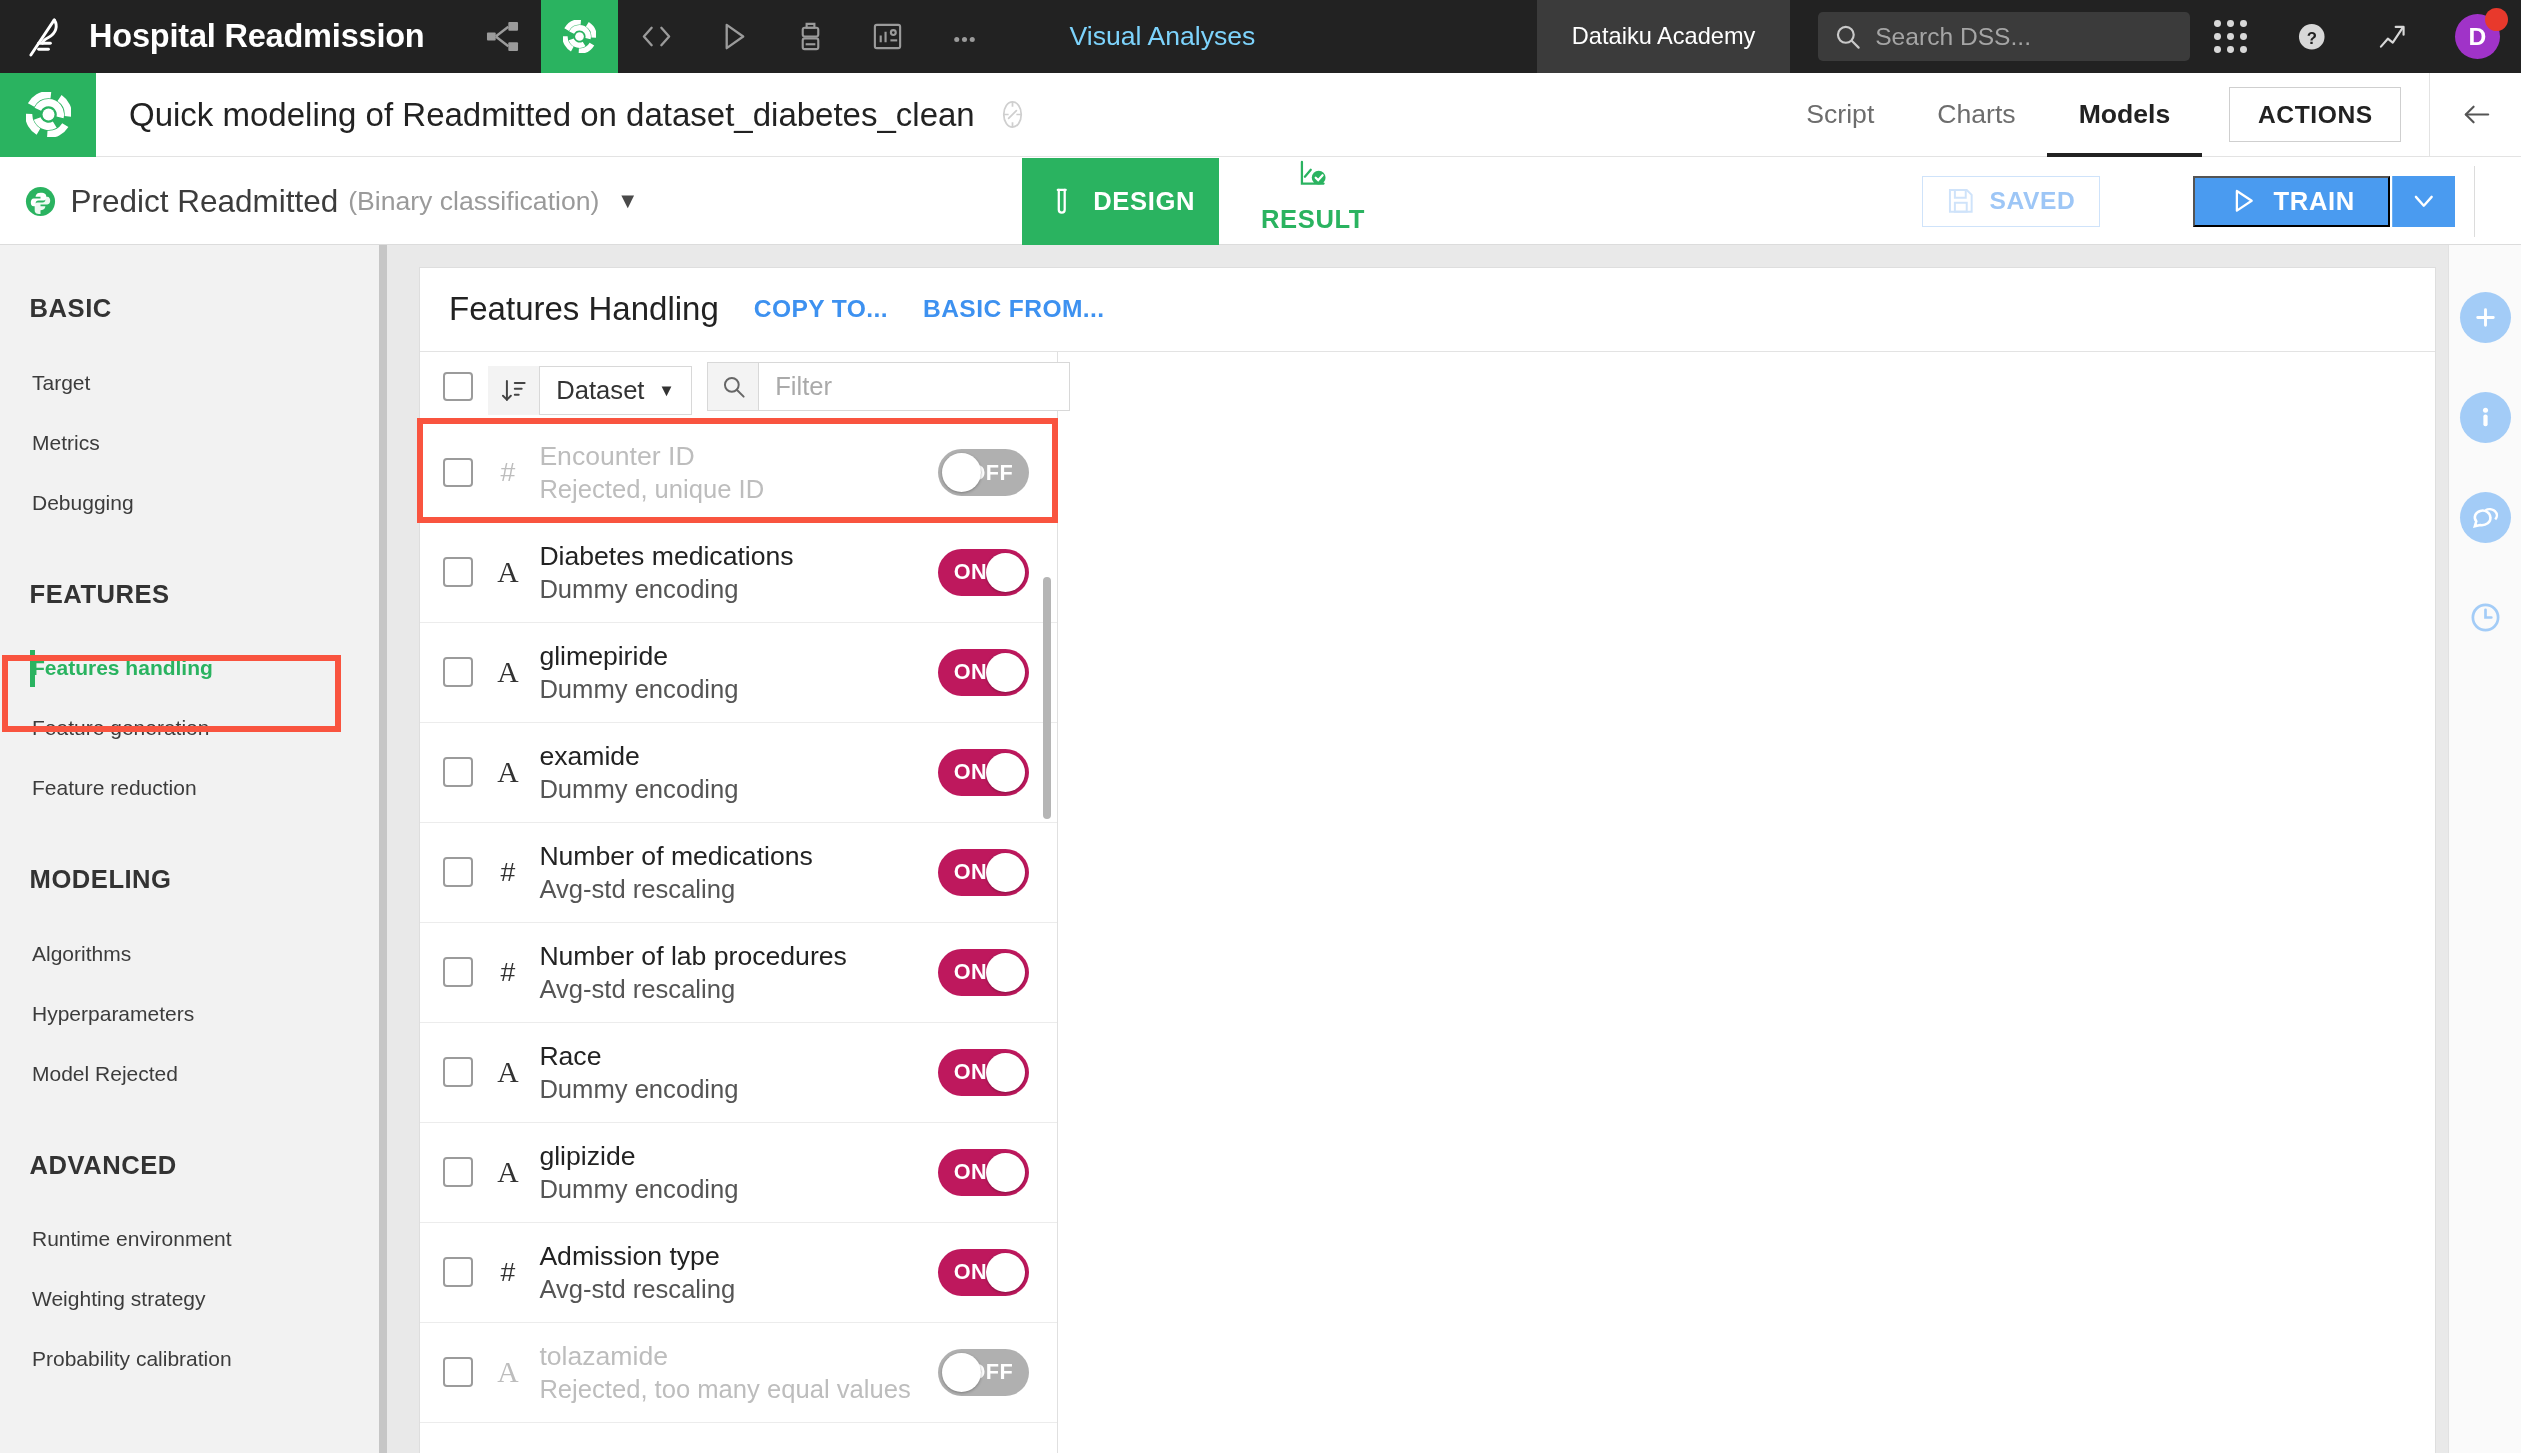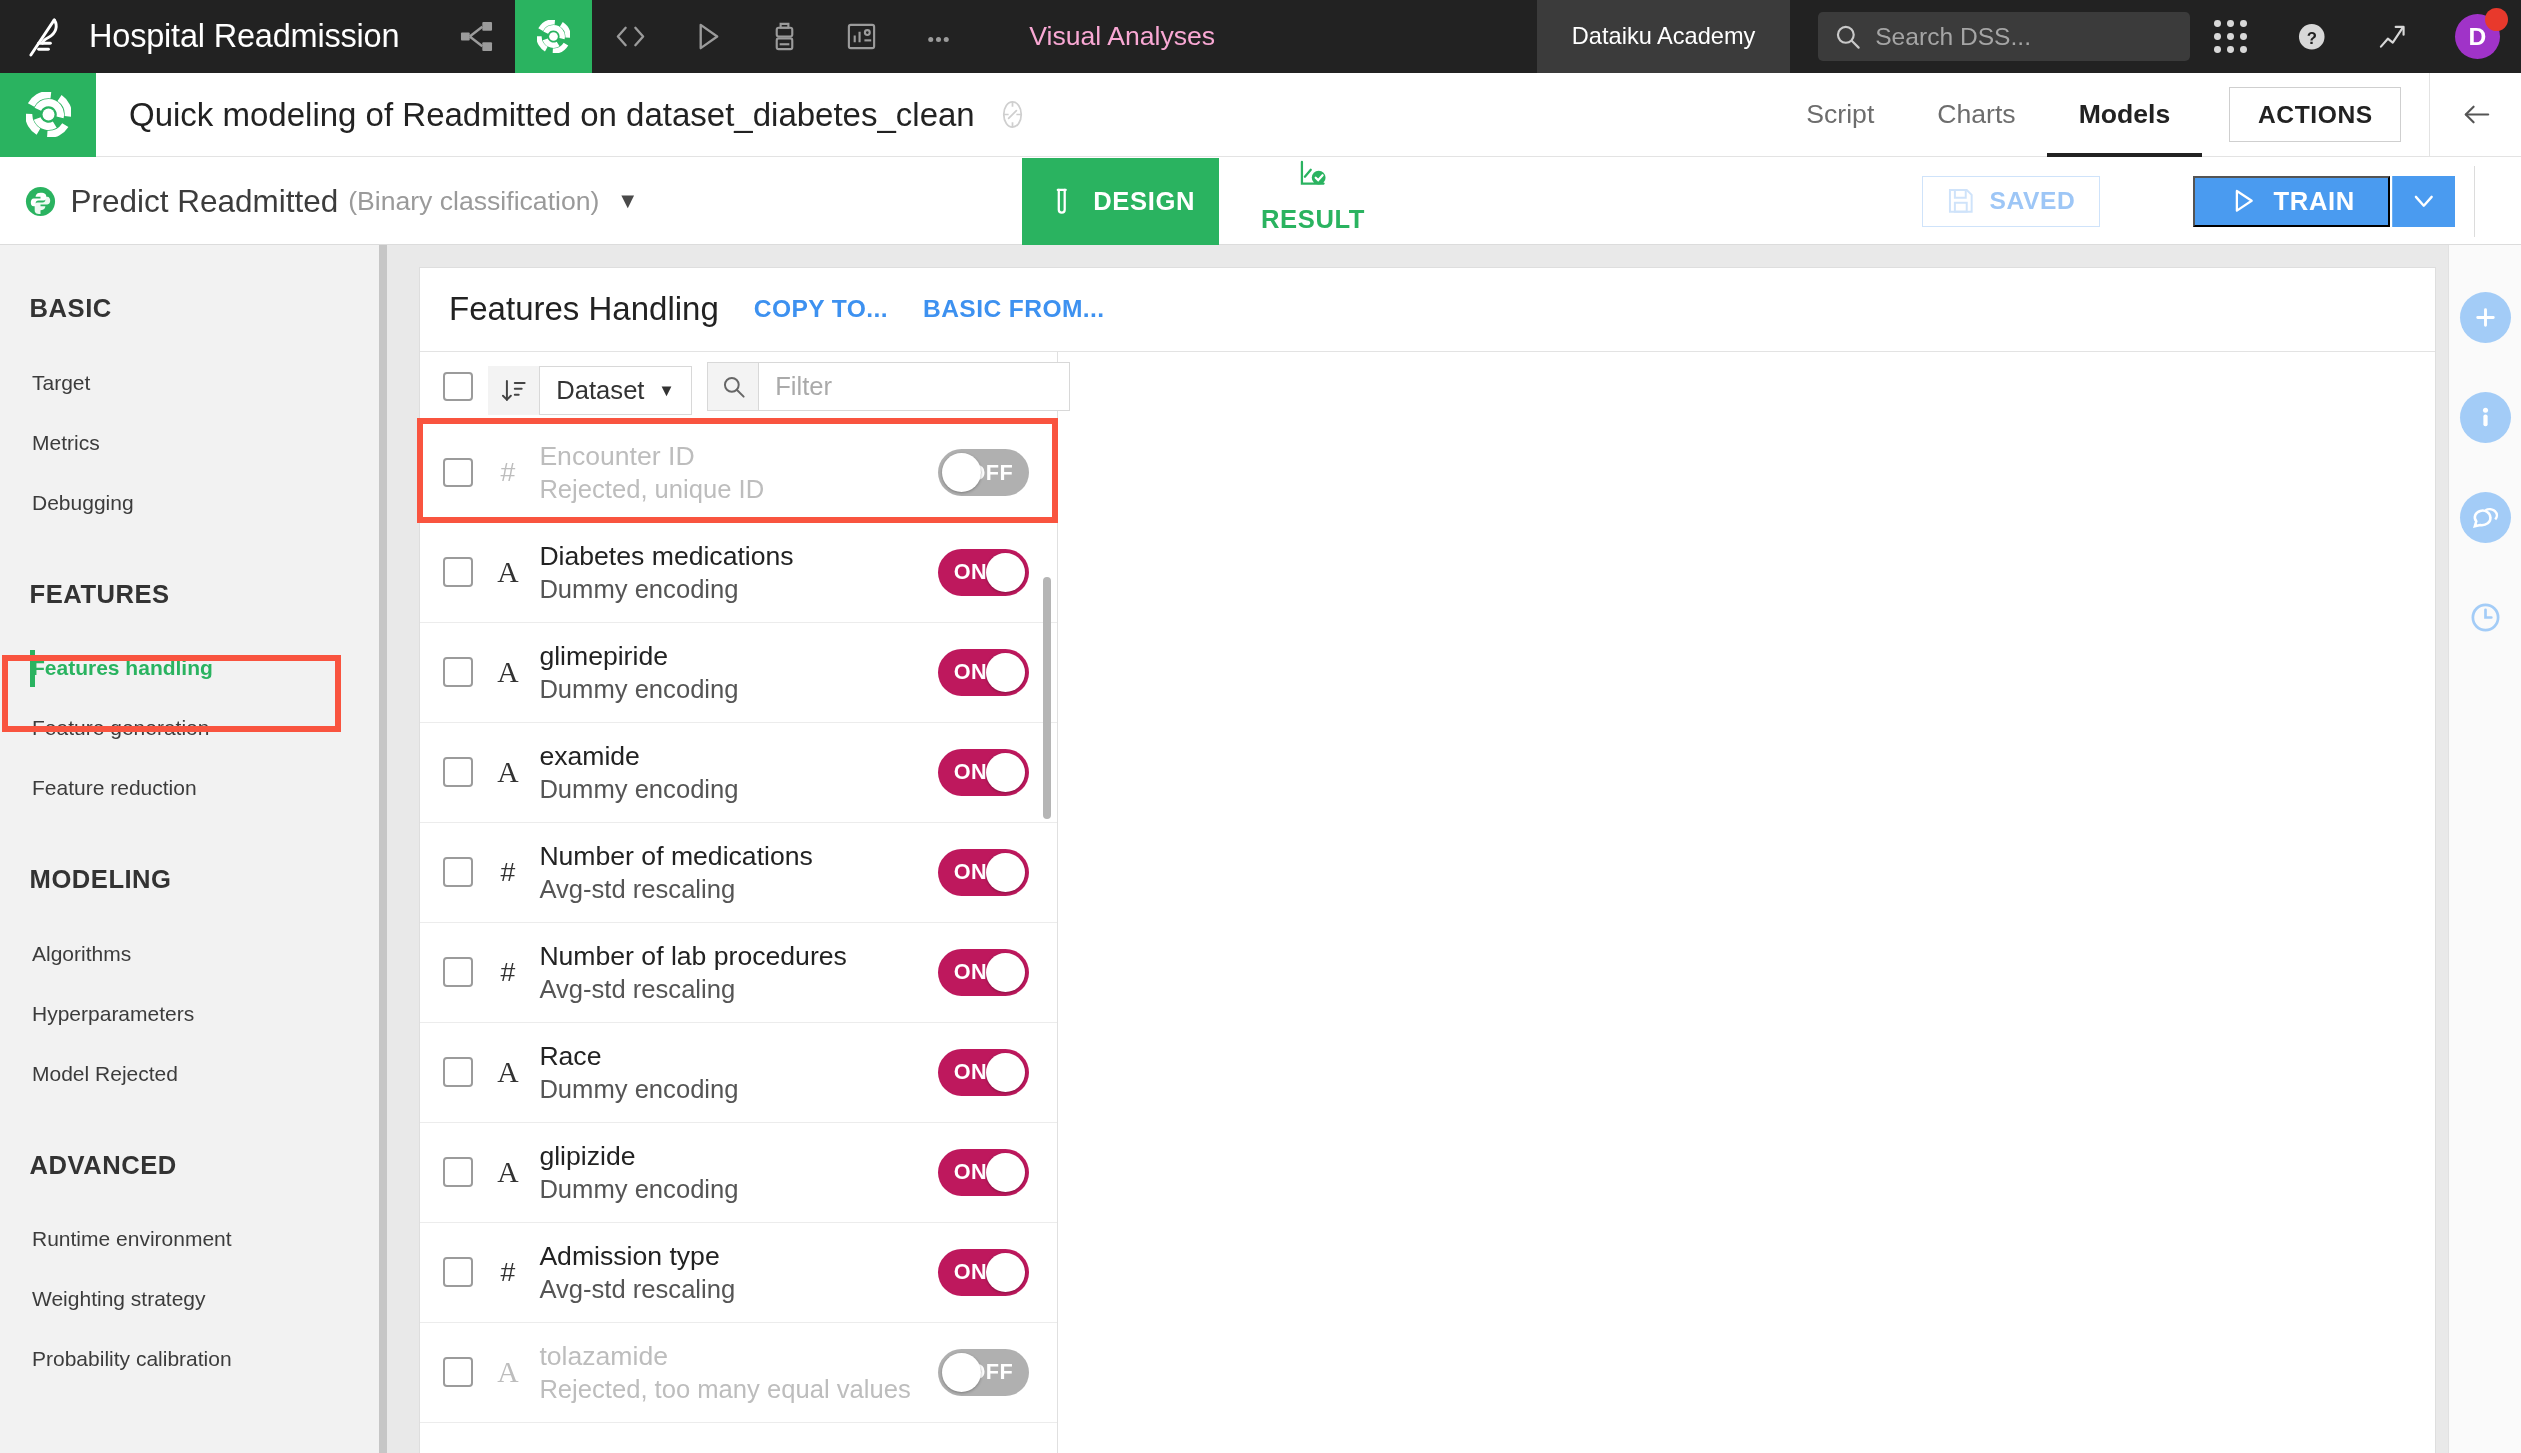--- a/index.html
+++ b/index.html
@@ -13,32 +13,32 @@
   .topbar {
     position: absolute; top: 0; left: 0; width: 2522px; height: 73px;
     background: #222222; display: flex; align-items: center;
   }
   .dss-logo {
     width: 89px; height: 73px; display: flex;
     align-items: center; justify-content: center;
   }
   .dss-logo svg { width: 39px; height: 45px; }
   .project-name {
-    color: #ffffff; font-size: 32.5px; font-weight: 400;
+    color: #ffffff; font-size: 32.5px; font-weight: 700;
     letter-spacing: -0.2px; margin-right: 39px; white-space: nowrap;
   }
   .nav-icon {
     width: 77px; height: 73px; display: flex;
     align-items: center; justify-content: center;
     color: #9b9b9b;
   }
   .nav-icon.active { background: #2ab360; color: #ffffff; }
   .nav-icon svg { width: 33px; height: 33px; }
   .nav-section-label {
-    color: #f9a8d4; font-size: 26.6px; margin-left: 52px;
+    color: #7dd3fc; font-size: 26.6px; margin-left: 67px;
     white-space: nowrap; font-weight: 400;
   }
   .topbar-spacer { flex: 1; }
   .academy-chip {
     background: #3b3b3b; color: #ffffff; font-size: 23.6px;
     height: 73px; display: flex; align-items: center;
     padding: 0 35px; white-space: nowrap;
   }
   .search-box {
     margin-left: 27.6px; width: 372px; height: 49px;

